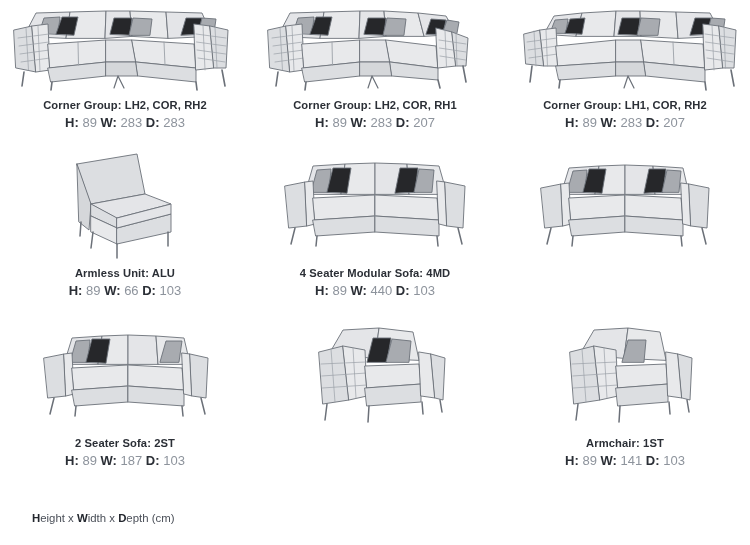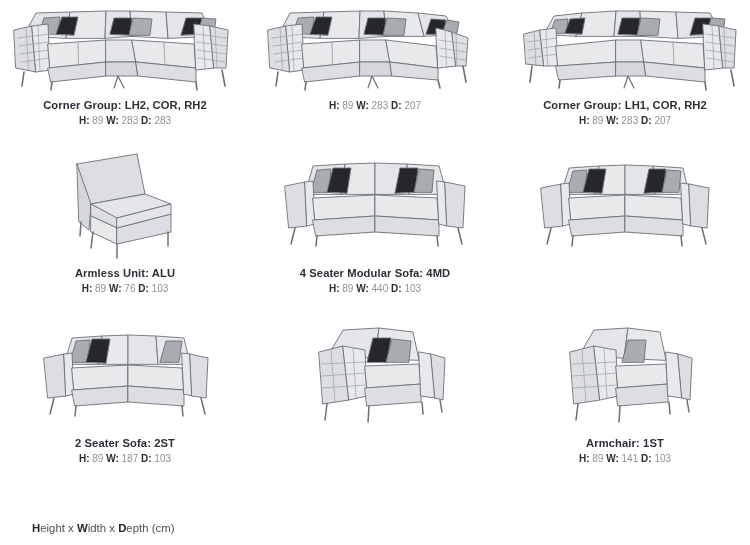--- a/index.html
+++ b/index.html
@@ -59,35 +59,35 @@
 
   .cap-title {
     font-size: 11.2px;
     font-weight: bold;
     color: #2b2f36;
     letter-spacing: 0.1px;
     white-space: nowrap;
   }
 
   .cap-dims {
-    font-size: 10px;
+    font-size: 13px;
     color: #8d939c;
     margin-top: 1px;
     white-space: nowrap;
   }
 
   .cap-dims b {
     color: #2b2f36;
     font-weight: bold;
   }
 
   .footer {
     position: absolute;
     left: 32px;
-    bottom: 8px;
+    bottom: 18px;
     line-height: 1.5;
   }
 
   .footer-line1 {
     font-size: 11.4px;
     color: #4a4f58;
   }
   .footer-line1 b { color: #23272e; font-weight: bold; }
 
   .footer-line2 {
@@ -223,20 +223,21 @@
             </g>
             <path d="M18 72 L16 86" stroke-width="1.6"></path>
             <path d="M46 82 L45 90" stroke-width="1.6"></path>
             <path d="M112 76 L108 88 M112 76 L118 88" stroke-width="1.2"></path>
             <path d="M178 80 L180 88" stroke-width="1.6"></path>
             <path d="M203 66 L206 82" stroke-width="1.6"></path>
           </g>
         </svg>
       </div>
       <div class="caption">
+        <div class="cap-title">Corner Group: LH2, COR, RH1</div>
         <div class="cap-dims">
           <b>H:</b>
           <span>89</span>
           <b>W:</b>
           <span>283</span>
           <b>D:</b>
           <span>207</span>
         </div>
       </div>
     </div>
@@ -328,21 +329,21 @@
             <path d="M16 74 L15 88" stroke-width="1.5"></path>
           </g>
         </svg>
       </div>
       <div class="caption">
         <div class="cap-title">Armless Unit: ALU</div>
         <div class="cap-dims">
           <b>H:</b>
           <span>89</span>
           <b>W:</b>
-          <span>76</span>
+          <span>66</span>
           <b>D:</b>
           <span>103</span>
         </div>
       </div>
     </div>
 
     <div class="cell r2">
       <div class="art">
         <svg width="212" height="112" viewBox="0 0 212 112" aria-hidden="true">
           <g fill="none" stroke="#6b7078" stroke-width="0.9" stroke-linejoin="round" stroke-linecap="round">

